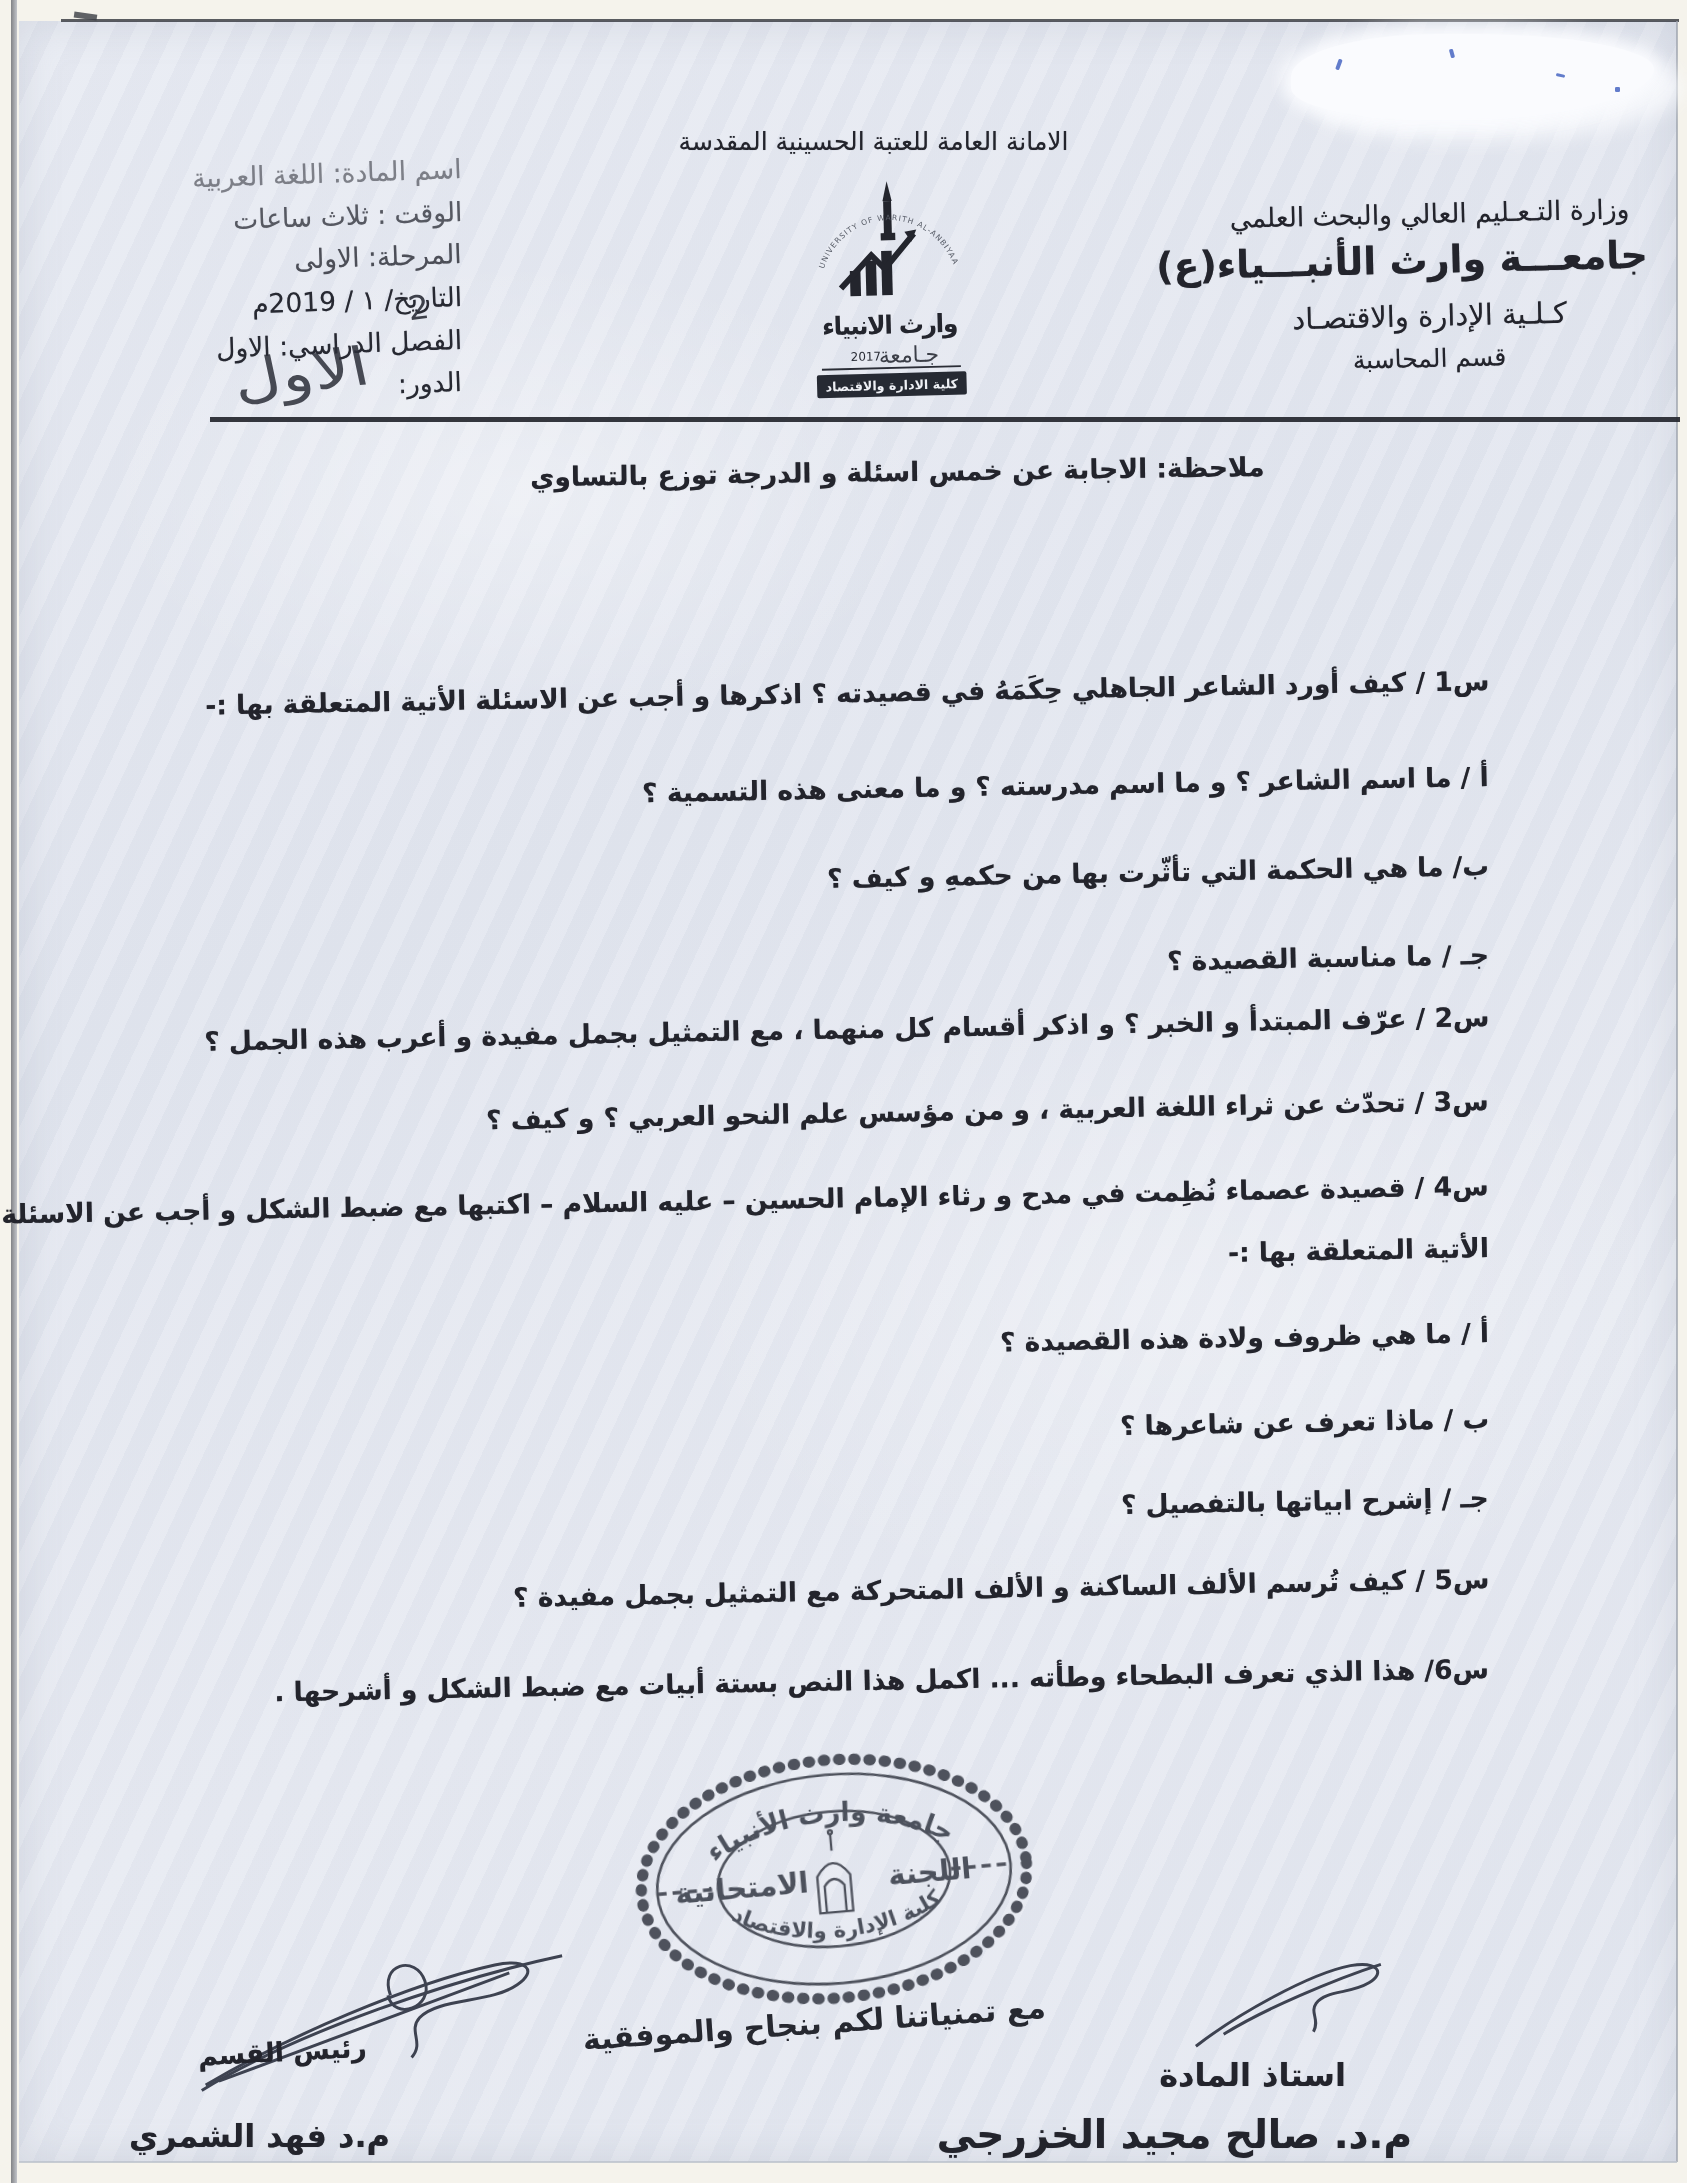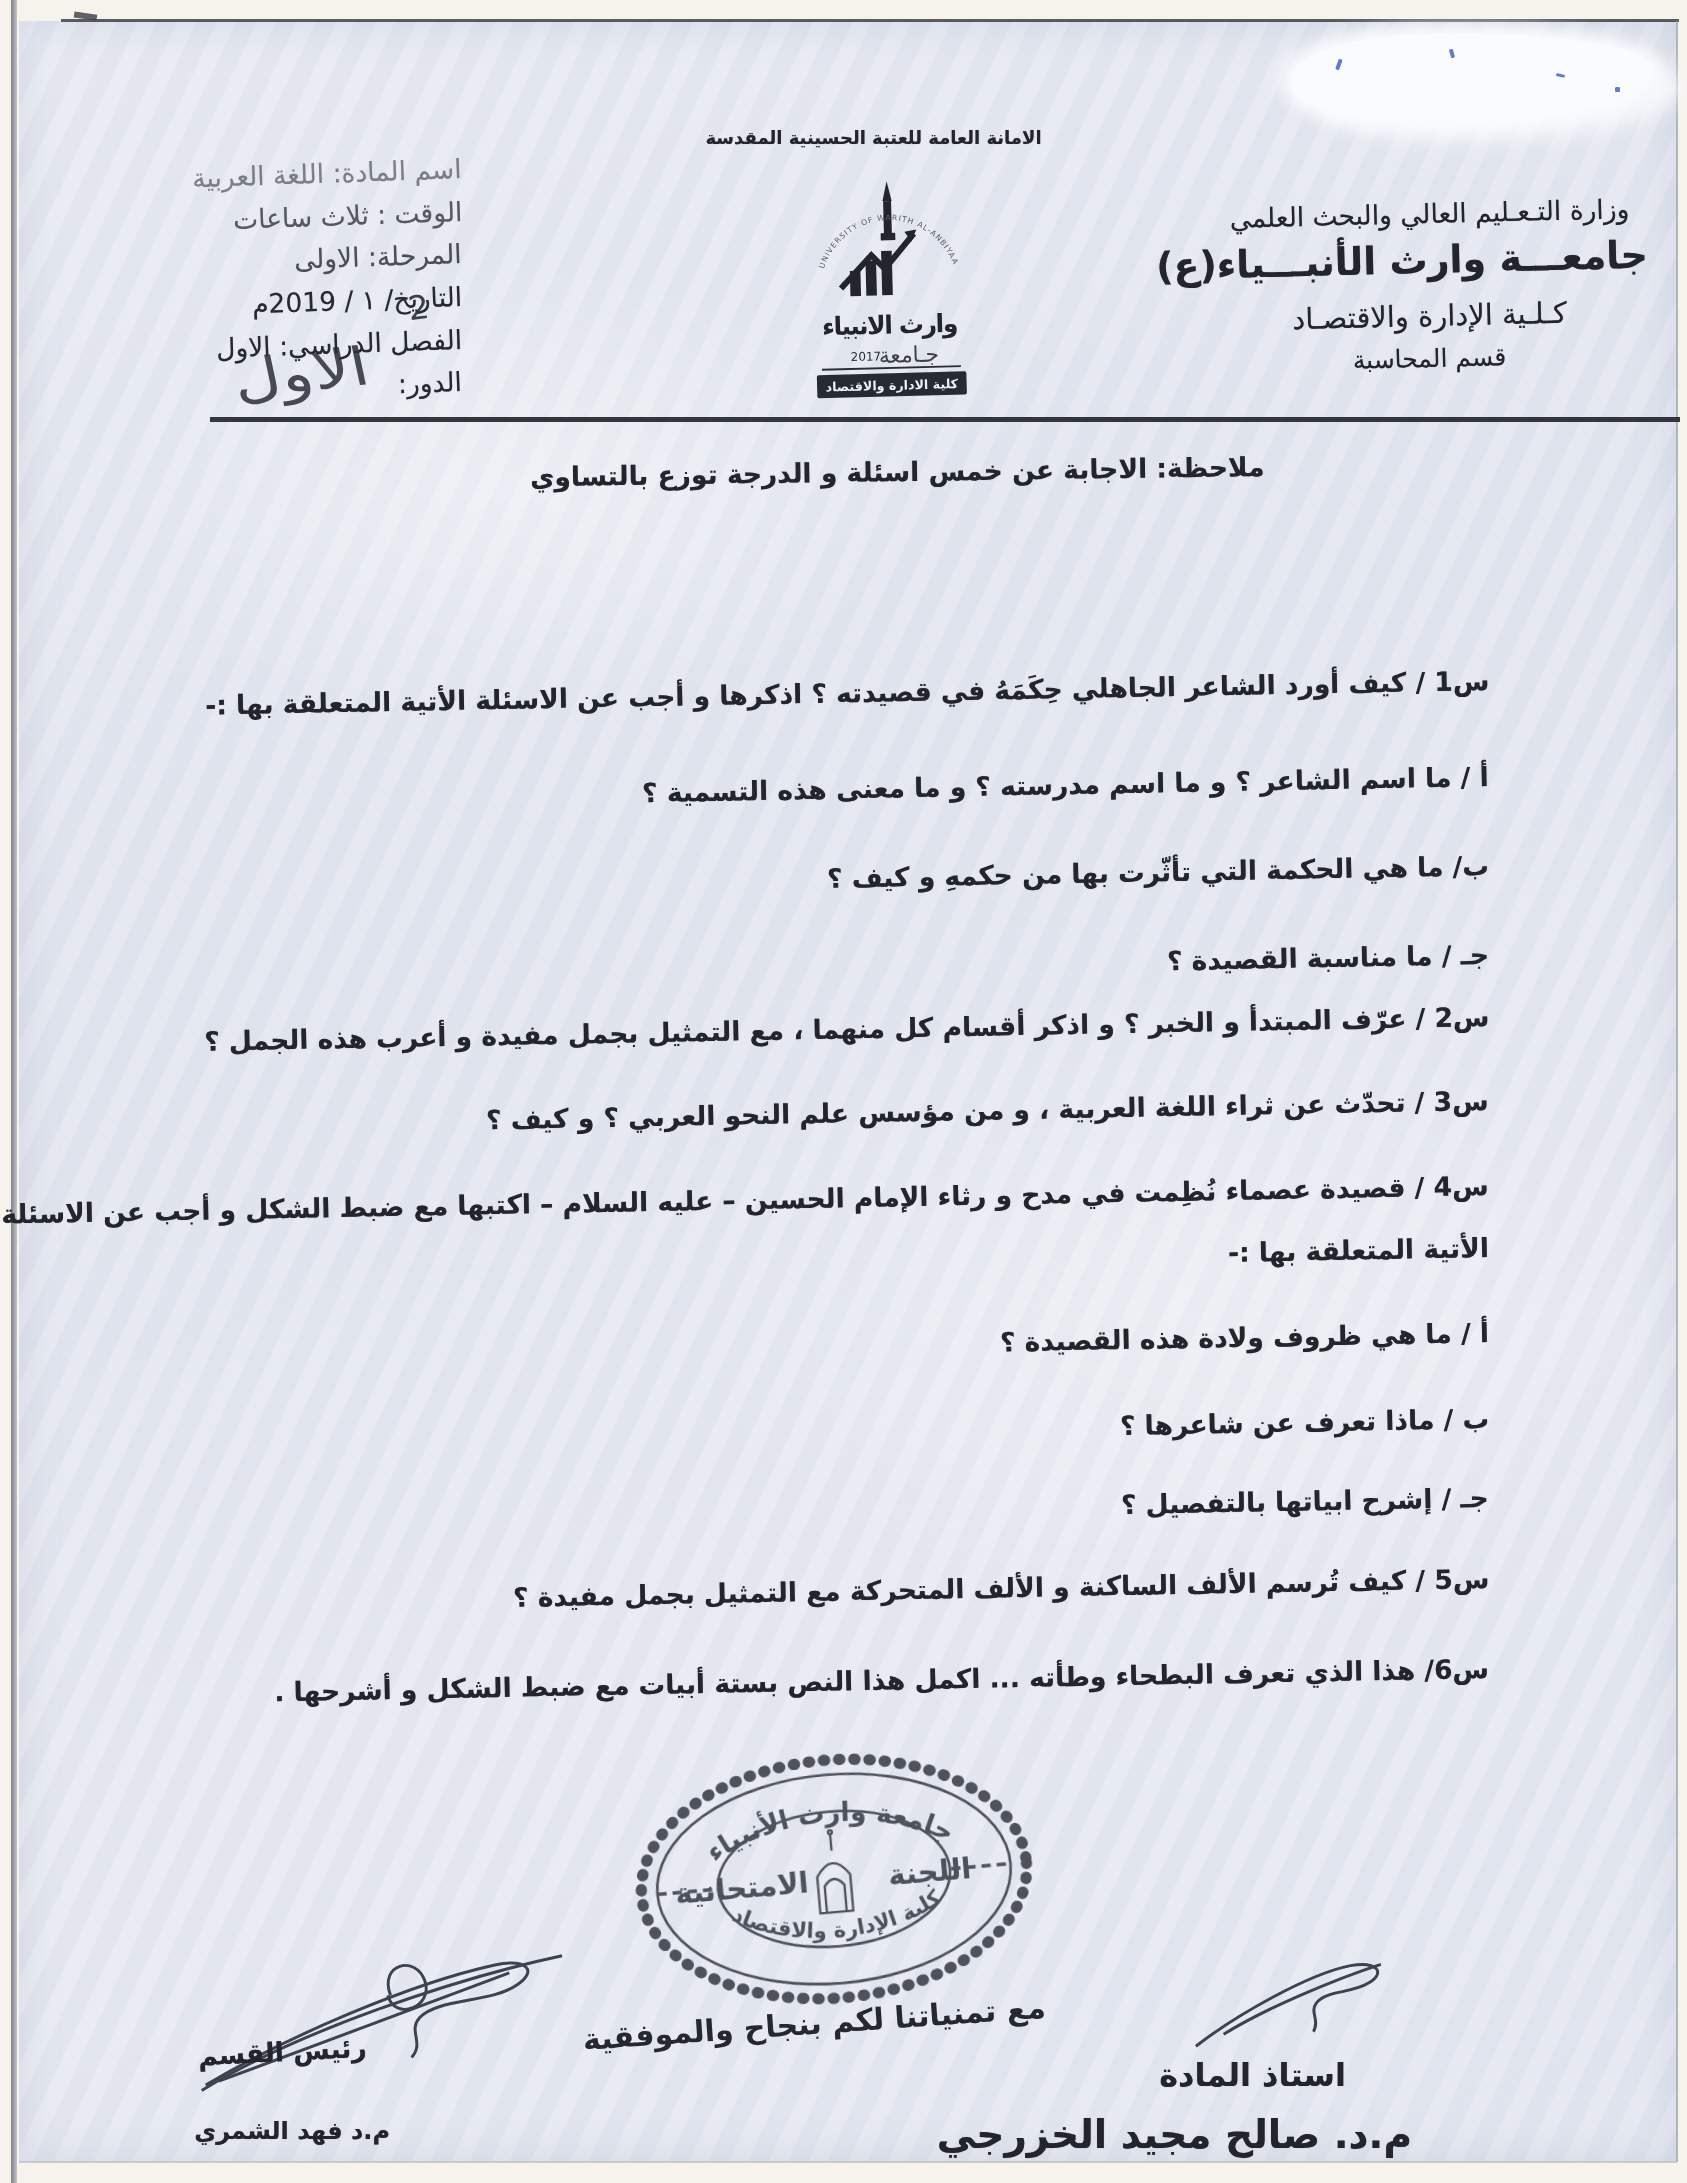--- a/index.html
+++ b/index.html
@@ -28,21 +28,21 @@
   .rtl{direction:rtl;white-space:nowrap;}
   .q{position:absolute;right:198px;direction:rtl;white-space:nowrap;font-weight:bold;font-size:26.5px;
      color:#23242c;text-shadow:0 0 0.7px rgba(30,32,40,.5);transform:rotate(-1.1deg);transform-origin:right center;}
   .info-line{position:absolute;right:1225px;direction:rtl;white-space:nowrap;font-size:26.5px;color:#272932;
      text-shadow:0 0 0.7px rgba(35,38,48,.45);transform:rotate(-2deg);transform-origin:right center;}
   .hand{font-size:33px;color:#2b2e38;transform:rotate(-7deg);opacity:.9;}
   .hand-round{font-size:53px;color:#2b2e38;transform:rotate(-6deg) skewX(6deg) scaleX(1.25);
      transform-origin:left bottom;opacity:.85;letter-spacing:4px;}
   .rule{left:210px;top:417px;width:1470px;height:5.3px;background:#24262e;opacity:.92;}
   .note{top:451px;right:423px;font-size:26.5px;font-weight:bold;transform:rotate(-.8deg);transform-origin:right center;}
-  .top-center{left:675px;top:127px;width:397px;text-align:center;font-size:18px;font-weight:bold;}
+  .top-center{left:675px;top:127px;width:397px;text-align:center;font-size:25px;font-weight:normal;}
   .right-head{left:1211px;top:198px;width:437px;text-align:center;}
   .right-head div{white-space:nowrap;transform:rotate(-1.4deg);}
   .rh-ministry{font-size:26.5px;margin-bottom:9.3px;}
   .rh-univ{font-size:38px;font-weight:bold;margin-bottom:17px;letter-spacing:0.7px;}
   .rh-college{font-size:29px;margin-bottom:10.6px;}
   .rh-dept{font-size:25px;}
   .sig-title{position:absolute;font-weight:bold;direction:rtl;white-space:nowrap;}
   .wish{left:662px;top:2003px;width:384px;text-align:center;font-size:30px;font-weight:bold;
     transform:rotate(-4deg);color:#262830;}
   svg text{font-family:"DejaVu Sans",sans-serif;}
@@ -161,14 +161,14 @@
 
 <svg class="abs" style="left:192px;top:1932px;" width="397" height="165" viewBox="0 0 600 250">
   <g stroke="#2c3140" stroke-width="4.5" fill="none" opacity=".9">
     <path d="M20 232 C 140 160, 330 78, 458 50 C 506 40, 524 58, 492 80 C 452 108, 372 100, 344 130 C 326 150, 352 168, 332 190"></path>
     <path d="M14 240 C 160 150, 400 70, 560 36"></path>
     <path d="M300 96 C 282 48, 338 34, 352 74 C 366 114, 306 136, 296 96"></path>
     <path d="M40 226 L 480 62"></path>
   </g>
 </svg>
 <div class="sig-title ink" style="right:1320px;top:2036px;font-size:26.5px;transform:rotate(-3deg);">رئيس القسم</div>
-<div class="sig-title ink" style="right:1297px;top:2117px;font-size:24px;">م.د فهد الشمري</div>
+<div class="sig-title ink" style="right:1297px;top:2117px;font-size:32px;">م.د فهد الشمري</div>
 
 
 </body></html>

